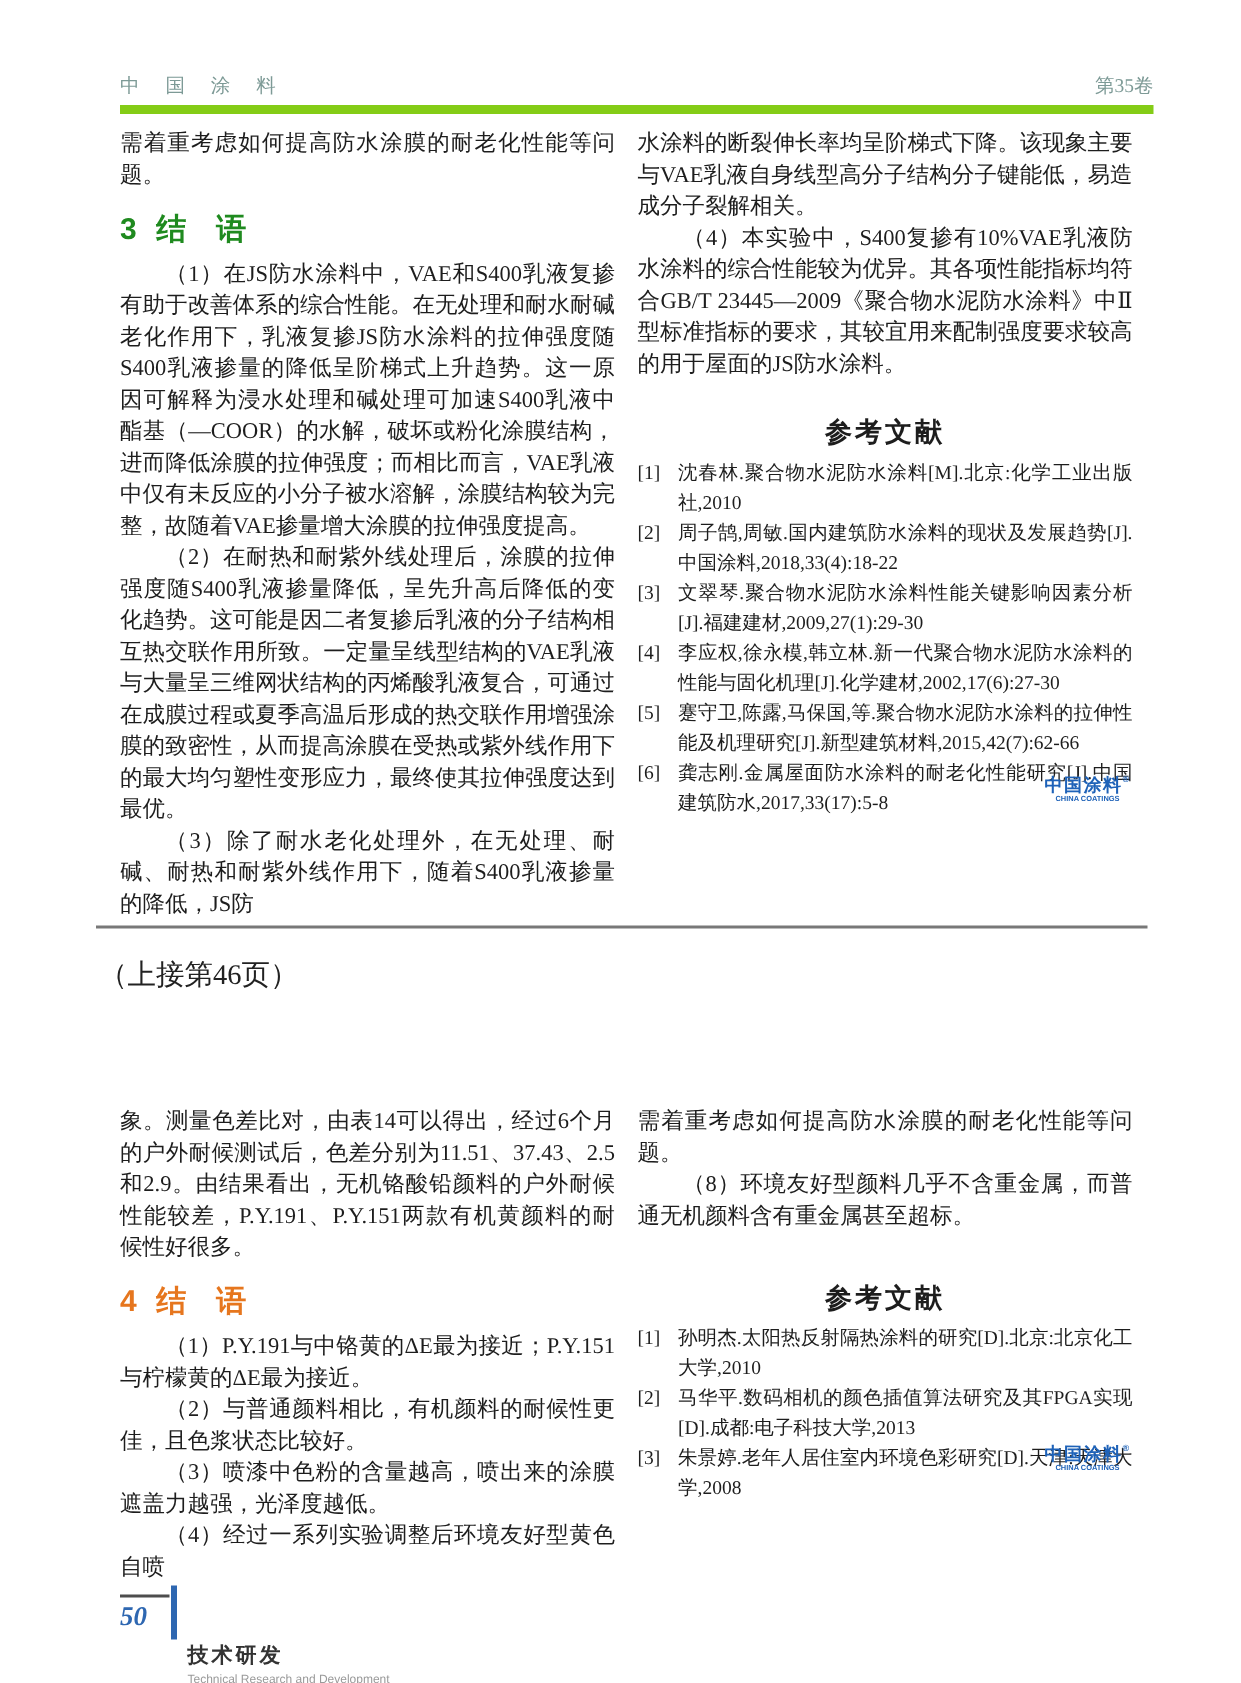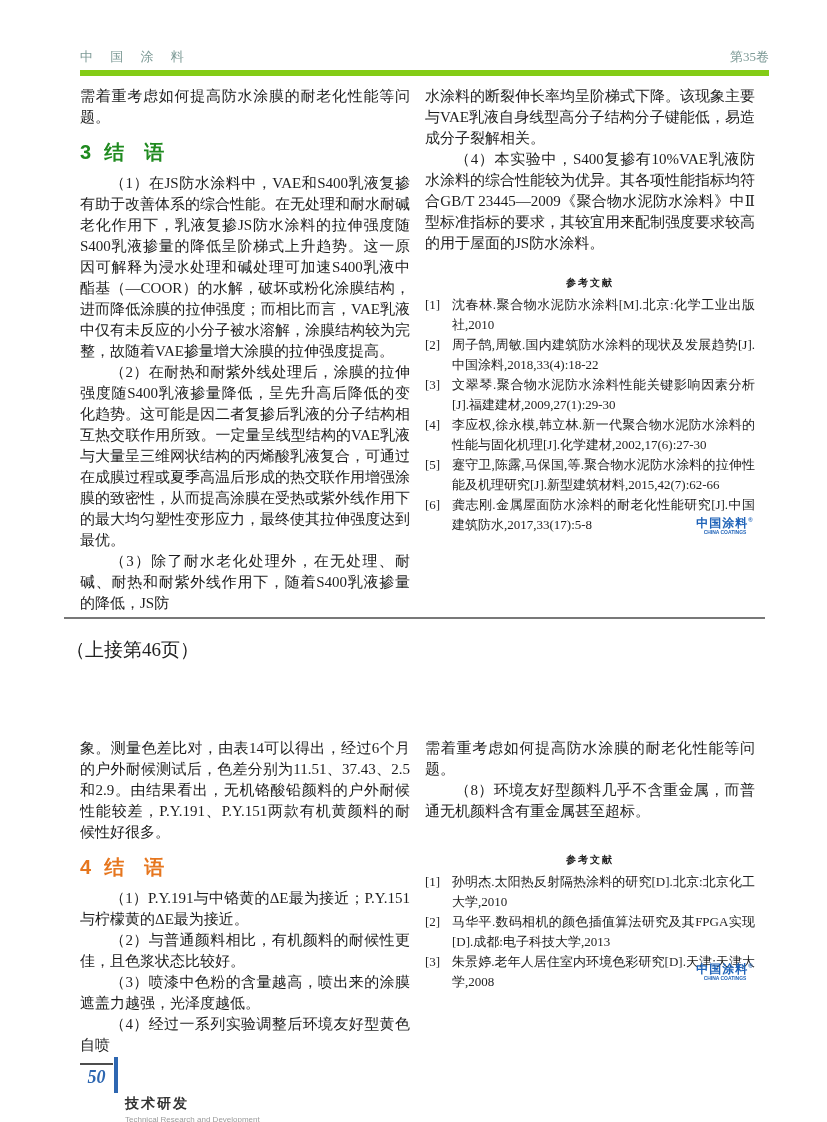--- a/index.html
+++ b/index.html
@@ -31,21 +31,21 @@
   .sec-heading {
     display:flex; align-items:baseline; gap:13px;
     font-family:"Liberation Sans","DejaVu Sans",sans-serif;
     font-size:20px; font-weight:bold; margin:11px 0 7px 0;
   }
   .green  { color:#1f8a1f; }
   .orange { color:#e6761e; }
 
   .refs-title {
     font-family:"Liberation Sans","DejaVu Sans",sans-serif;
-    font-size:10px; font-weight:bold; text-align:center;
+    font-size:18px; font-weight:bold; text-align:center;
     letter-spacing:2px; margin:22px 0 5px 0;
   }
   .refs-title.second { margin-top:31px; }
   .ref { display:flex; font-size:13px; line-height:20px; }
   .ref .rnum { width:27px; flex:none; }
   .ref .rtxt { flex:1; text-align:justify; }
 
   .divider { position:absolute; left:64px; width:701px; top:617px; height:2px; background:#787878; }
   .continuation { position:absolute; left:66px; top:637px; font-size:19px; color:#222; }
 
@@ -55,21 +55,21 @@
   .logo .cn { font-size:12px; font-weight:bold; letter-spacing:1px; }
   .logo .mark { font-size:6px; vertical-align:top; }
   .logo .en { font-size:8px; font-weight:bold; transform:scale(0.62); transform-origin:center top; white-space:nowrap; }
   .logo1 { left:682px; top:517px; }
   .logo2 { left:682px; top:963px; }
 
   
   .footer { position:absolute; left:80px; top:1057px; display:flex; align-items:flex-start; }
   .f-num {
     width:33px; border-top:2px solid #4d4d4d; margin-top:6px; padding-top:2px;
-    font-style:italic; font-weight:bold; color:#2e67b1; font-size:18px; text-align:center;
+    font-style:italic; font-weight:bold; color:#2e67b1; font-size:18px; 
   }
   .f-bar { width:4px; height:36px; background:#2e67b1; margin:0 7px 0 1px; }
   .f-cn { font-family:"Liberation Sans","DejaVu Sans",sans-serif;
           font-size:14px; font-weight:bold; color:#333; letter-spacing:2px; padding-top:6px;margin-top:32px; }
   .f-en { font-family:"Liberation Sans","DejaVu Sans",sans-serif;
           font-size:8px; color:#9a9a9a; margin-top:2px; }
 </style>
 </head>
 <body>
 

